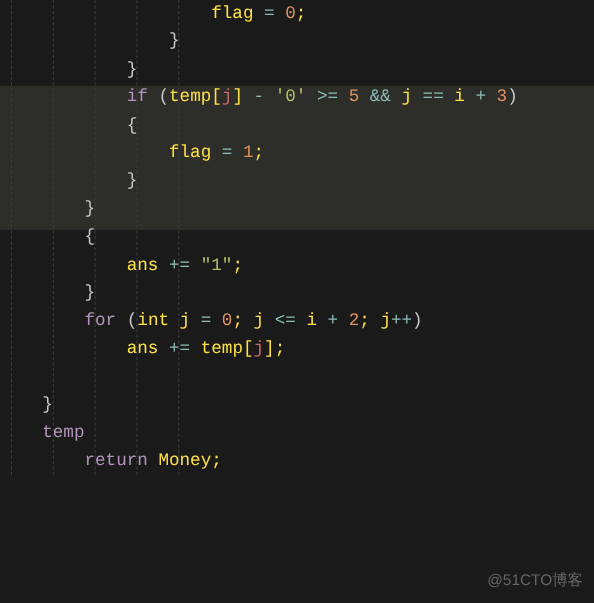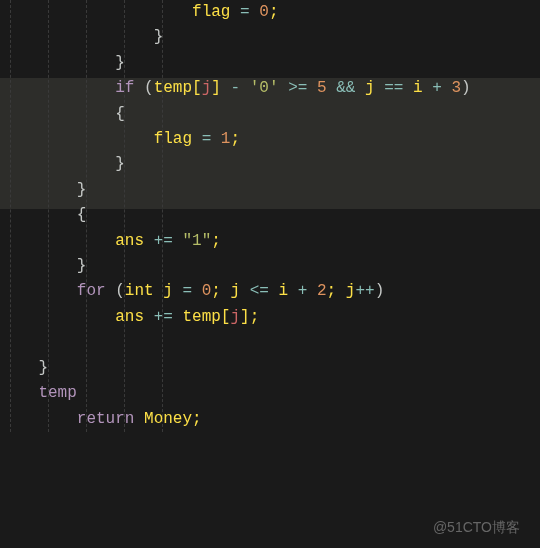--- a/index.html
+++ b/index.html
@@ -59,21 +59,21 @@
     .op { color: #8abeb7; }
     .num { color: #de935f; }
     .str { color: #b5bd68; }
     .plain { color: #fde047; }
     .brace { color: #c5c8c6; }
     .paren { color: #c5c8c6; }
     .idx { color: #cc6666; }
     .watermark {
       position: absolute;
       bottom: 8px;
-      right: 20px;
+      right: 10px;
       color: #666;
       font-size: 14px;
       font-family: sans-serif;
       z-index: 5;
     }
   </style>
 </head>
 <body>
 
 <div class="editor">

